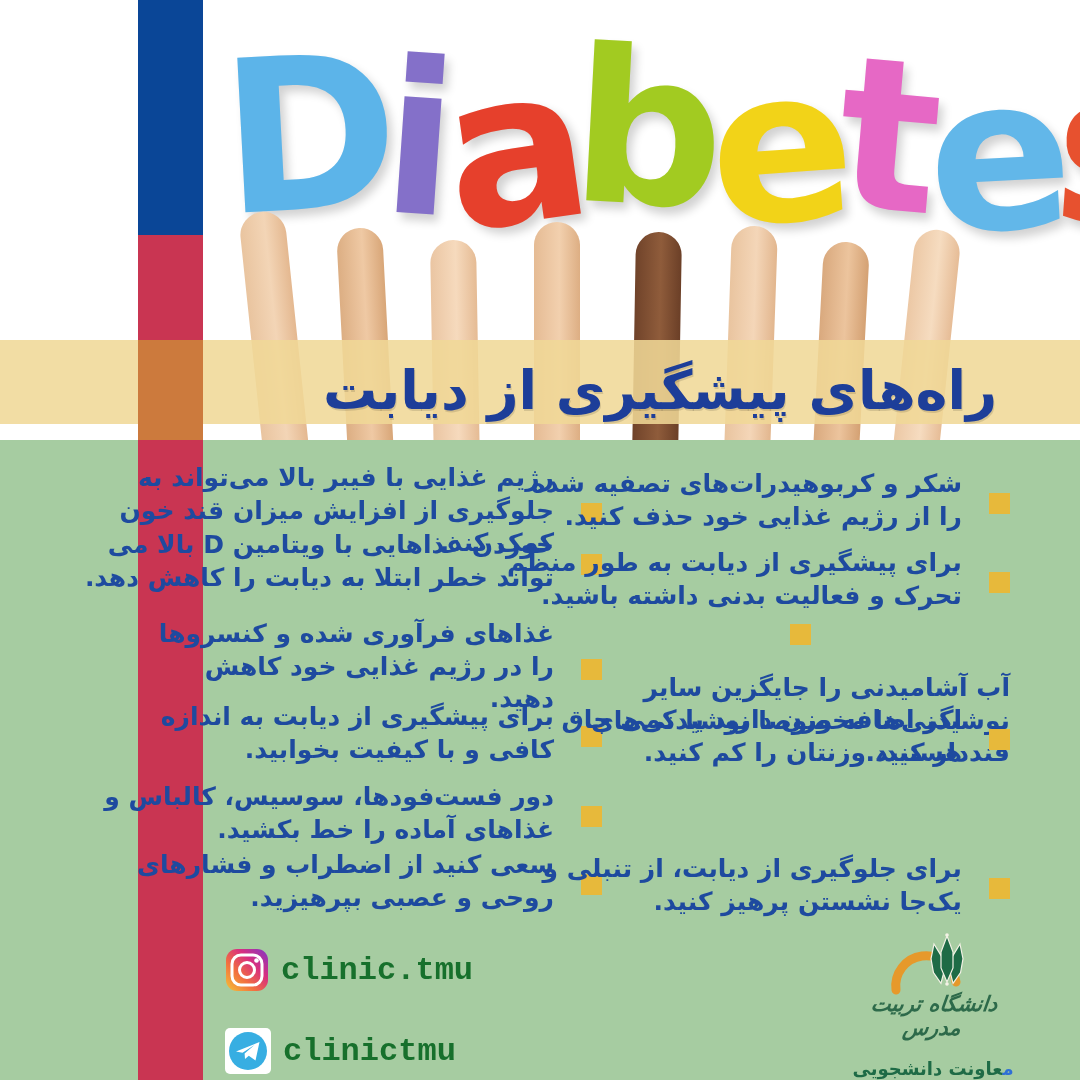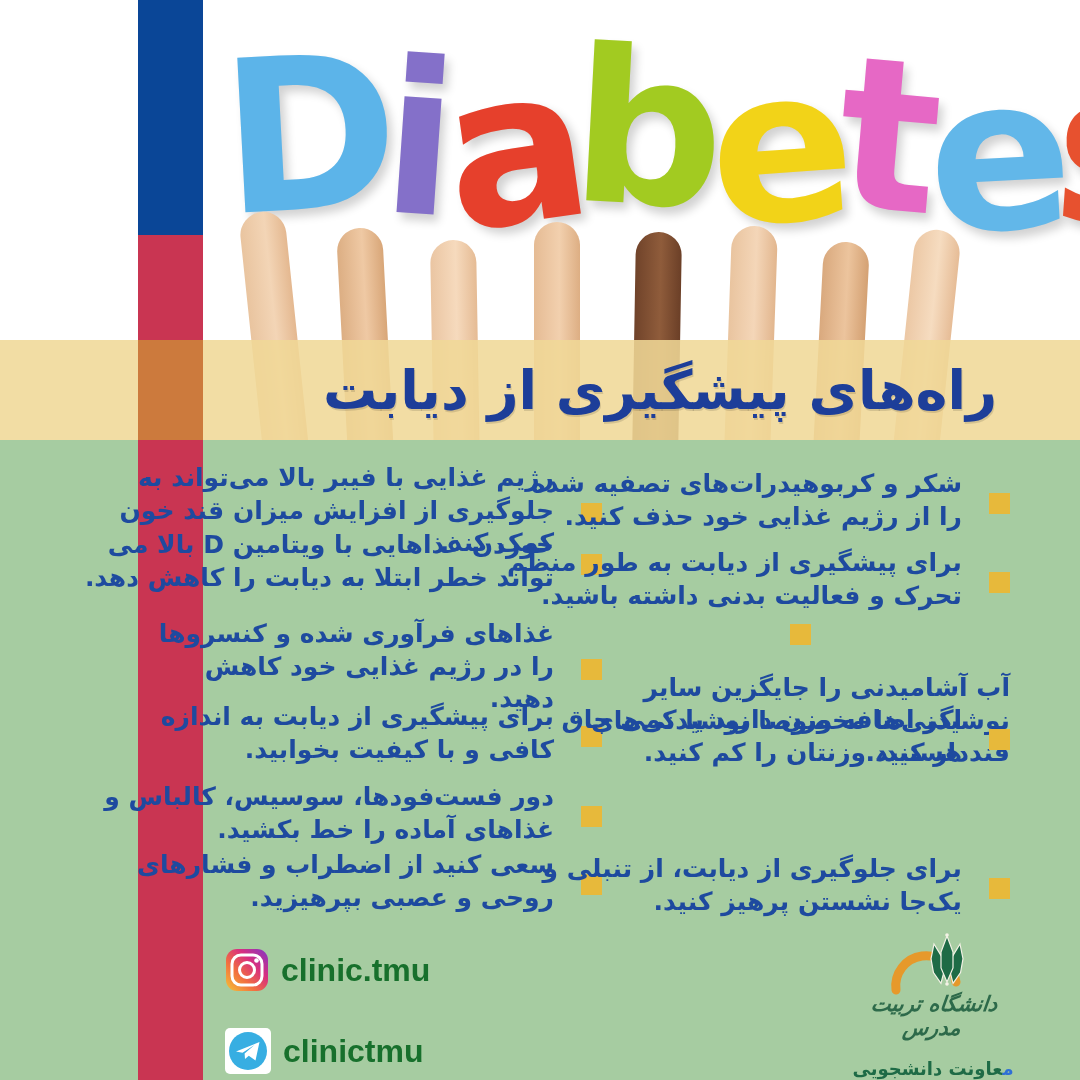--- a/index.html
+++ b/index.html
@@ -31,42 +31,42 @@
   .l7{color:#e7512f;transform:rotate(4deg)  translateY(14px);}
 
   
   .bar{position:absolute;left:138px;width:65px;z-index:6;}
   .bar-blue   {top:0;height:235px;background:#0a4697;}
   .bar-redtop {top:235px;height:105px;background:#c93552;}
   .bar-orange {position:absolute;left:138px;top:0;width:65px;height:100px;background:#cc7a3d;z-index:1;}
   .bar-redlow {position:absolute;left:138px;top:0;width:65px;height:640px;background:#c93552;z-index:2;}
 
   
-  .band{position:absolute;left:0;top:340px;width:1080px;height:100px;
+  .band{position:absolute;left:0;top:340px;width:1080px;height:84px;
         background:rgba(240,216,150,0.87);z-index:5;}
   .band h1{position:absolute;left:240px;top:0;width:840px;height:100px;margin:0;
            display:flex;align-items:center;justify-content:center;z-index:2;
            direction:rtl;color:#1d3e99;font-size:54px;font-weight:bold;
            font-family:"DejaVu Sans",sans-serif;text-shadow:1px 2px 0 rgba(0,0,0,0.12);}
 
   
   .green{position:absolute;left:0;top:440px;width:1080px;height:640px;background:#a6cca1;z-index:4;}
 
   .item{position:absolute;display:flex;direction:rtl;gap:27px;align-items:center;z-index:3;}
   .item .sq{flex:0 0 auto;width:21px;height:21px;background:#e7b93b;margin-top:5px;}
   .item .txt{white-space:pre-line;text-align:right;direction:rtl;color:#1e4a9f;
              font-weight:bold;font-size:25px;line-height:1.3;font-family:"DejaVu Sans",sans-serif;}
   .colL{right:478px;}  .colR{right:70px;}
   .L0{top:22px;} .L1{top:89px;} .L2{top:178px;} .L3{top:261px;} .L4{top:341px;margin-left:27px;} .L5{top:409px;}
   .R0{top:28px;} .R1{top:107px;margin-left:47px;} .R2{top:179px;flex-direction:column;} .R3{top:264px;} .R4{top:336px;} .R5{top:413px;}
 
   
   .social{position:absolute;left:225px;display:flex;align-items:center;gap:12px;z-index:3;}
   .ig-row{top:508px;} .tg-row{top:562px;margin-top:26px;}
-  .handle{color:#17702c;font-family:Liberation Sans, sans-serif;font-weight:bold;font-size:32px;}
+  .handle{color:#17702c;font-family:Liberation Mono, monospace;font-weight:bold;font-size:32px;}
 
   
   .logo{position:absolute;right:62px;top:492px;width:170px;text-align:center;z-index:3;}
   .logo .mark{display:block;margin:0 auto;}
   .logo .uni{direction:rtl;color:#2d6a4a;font-size:21px;font-style:italic;font-weight:bold;
              font-family:"DejaVu Sans",sans-serif;margin-top:-4px;transform:skewX(-6deg);}
   .logo .dept{direction:rtl;color:#1e6b46;font-size:18px;font-weight:bold;margin-top:18px;
               font-family:"DejaVu Sans",sans-serif;}
   .logo .dept .blue-letter{color:#2f6fd6;}
   .logo .center-line{direction:rtl;color:#2d6a4a;font-size:14.5px;font-weight:bold;margin-top:4px;

